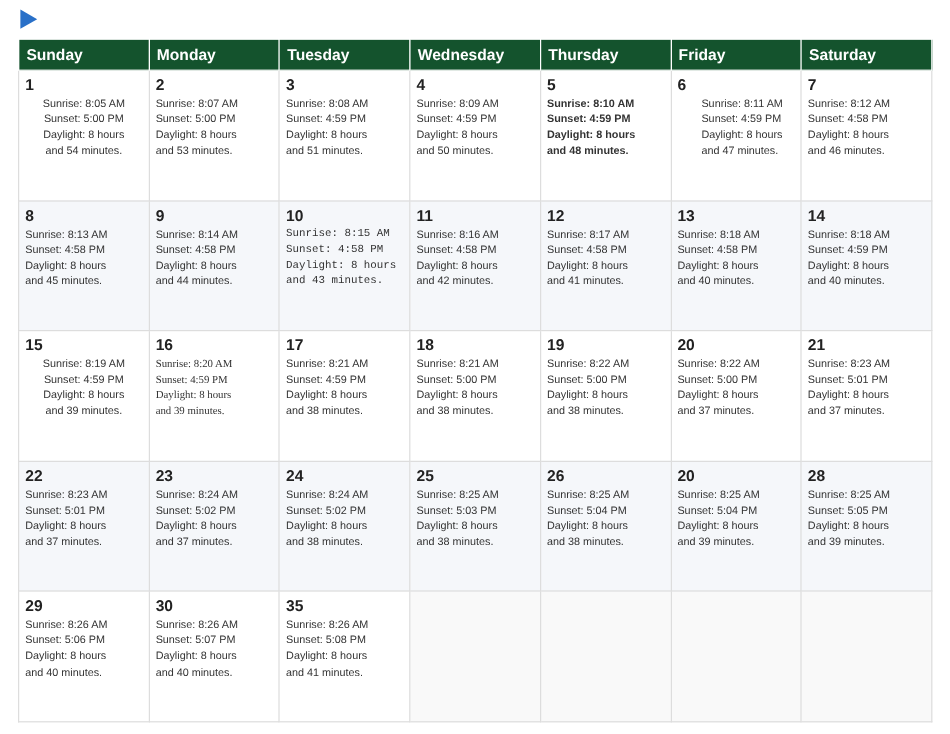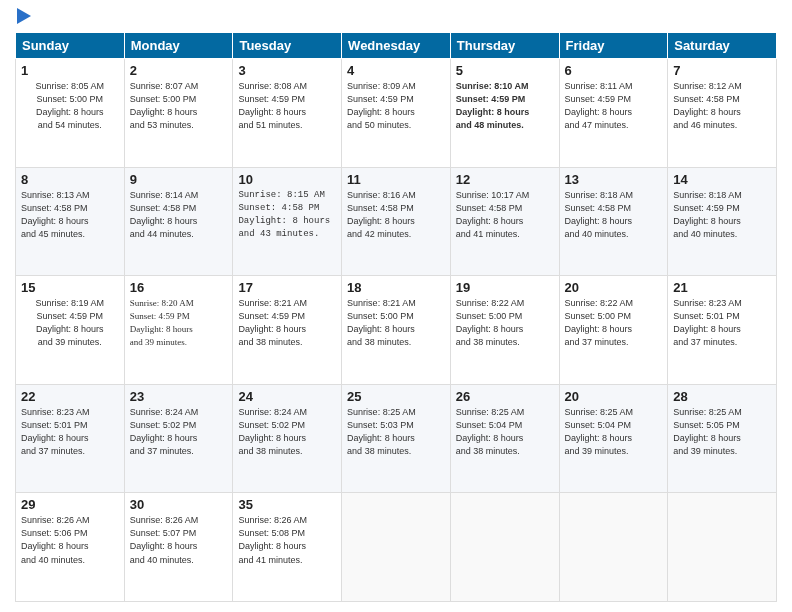--- a/index.html
+++ b/index.html
@@ -64,21 +64,21 @@
       font-size: 14px;
       color: #555;
     }
     .calendar {
       flex: 1;
       border-collapse: collapse;
       width: 100%;
       table-layout: fixed;
     }
     .calendar th {
-      background-color: #0369a1;
+      background-color: #14532d;
       color: #fff;
       font-size: 13px;
       font-weight: bold;
       text-align: left;
       padding: 5px 6px;
       border: 1px solid #fff;
     }
     .calendar td {
       border: 1px solid #ddd;
       vertical-align: top;
@@ -169,21 +169,21 @@
           </td>
           <td>
             <span class="day-number">5</span>
             <div class="day-info" style="white-space: pre-line; font-weight: bold;">Sunrise: 8:10 AM
 Sunset: 4:59 PM
 Daylight: 8 hours
 and 48 minutes.</div>
           </td>
           <td>
             <span class="day-number">6</span>
-            <div class="day-info" style="white-space: pre-line;">Sunrise: 8:11 AM
+            <div class="day-info" style="white-space: pre-line; margin-left: 20px;">Sunrise: 8:11 AM
 Sunset: 4:59 PM
 Daylight: 8 hours
 and 47 minutes.</div>
           </td>
           <td>
             <span class="day-number">7</span>
             <div class="day-info" style="white-space: pre-line;">Sunrise: 8:12 AM
 Sunset: 4:58 PM
 Daylight: 8 hours
 and 46 minutes.</div>
@@ -213,21 +213,21 @@
           </td>
           <td>
             <span class="day-number">11</span>
             <div class="day-info" style="white-space: pre-line;">Sunrise: 8:16 AM
 Sunset: 4:58 PM
 Daylight: 8 hours
 and 42 minutes.</div>
           </td>
           <td>
             <span class="day-number">12</span>
-            <div class="day-info" style="white-space: pre-line;">Sunrise: 10:17 AM
+            <div class="day-info" style="white-space: pre-line;">Sunrise: 8:17 AM
 Sunset: 4:58 PM
 Daylight: 8 hours
 and 41 minutes.</div>
           </td>
           <td>
             <span class="day-number">13</span>
             <div class="day-info" style="white-space: pre-line;">Sunrise: 8:18 AM
 Sunset: 4:58 PM
 Daylight: 8 hours
 and 40 minutes.</div>

